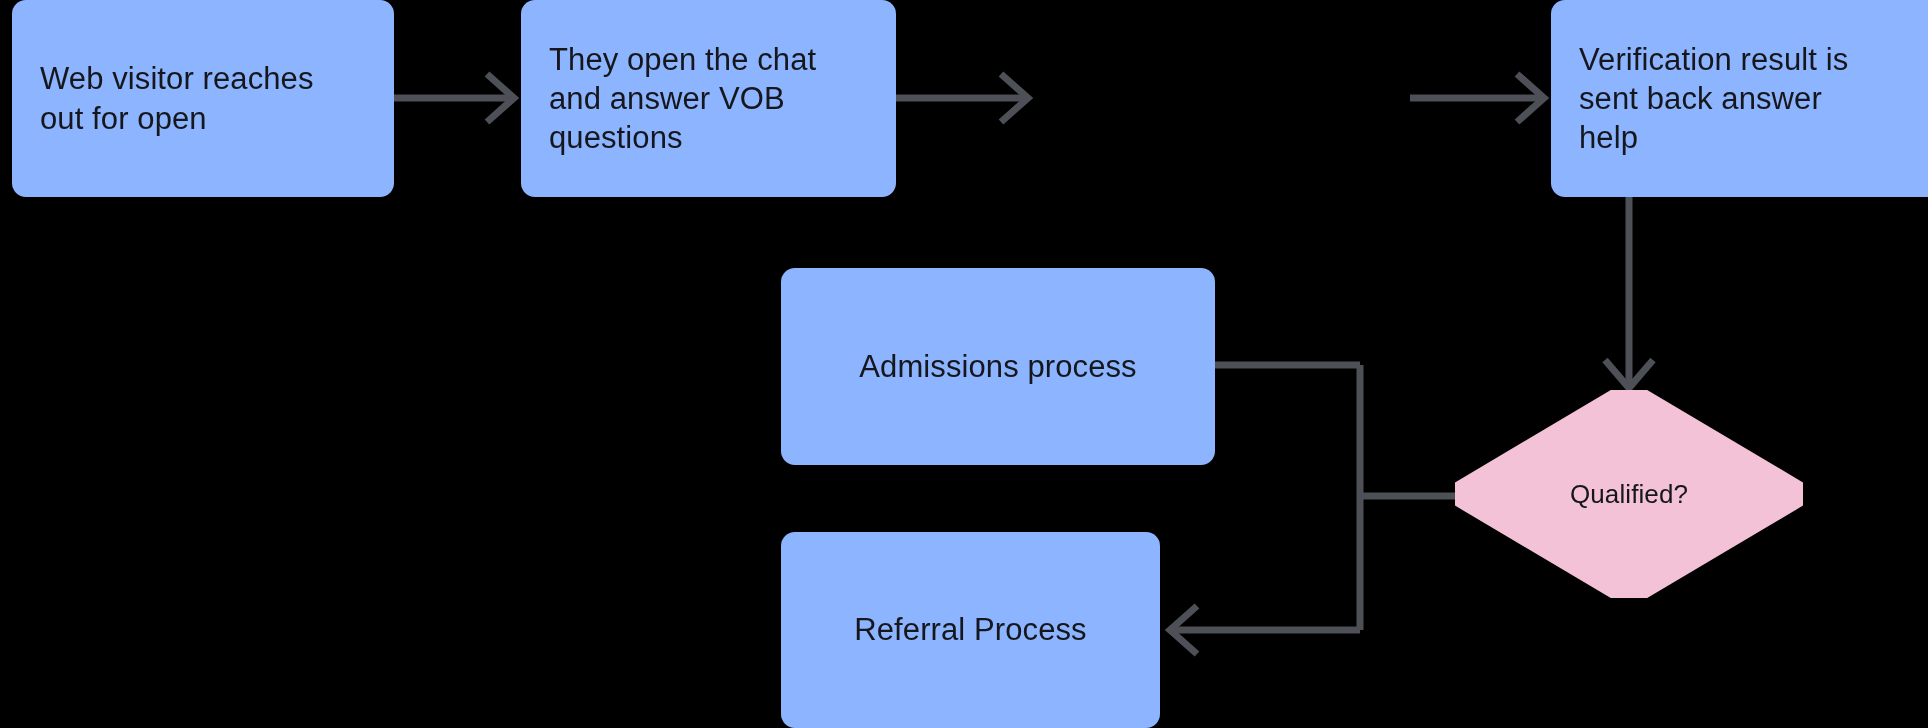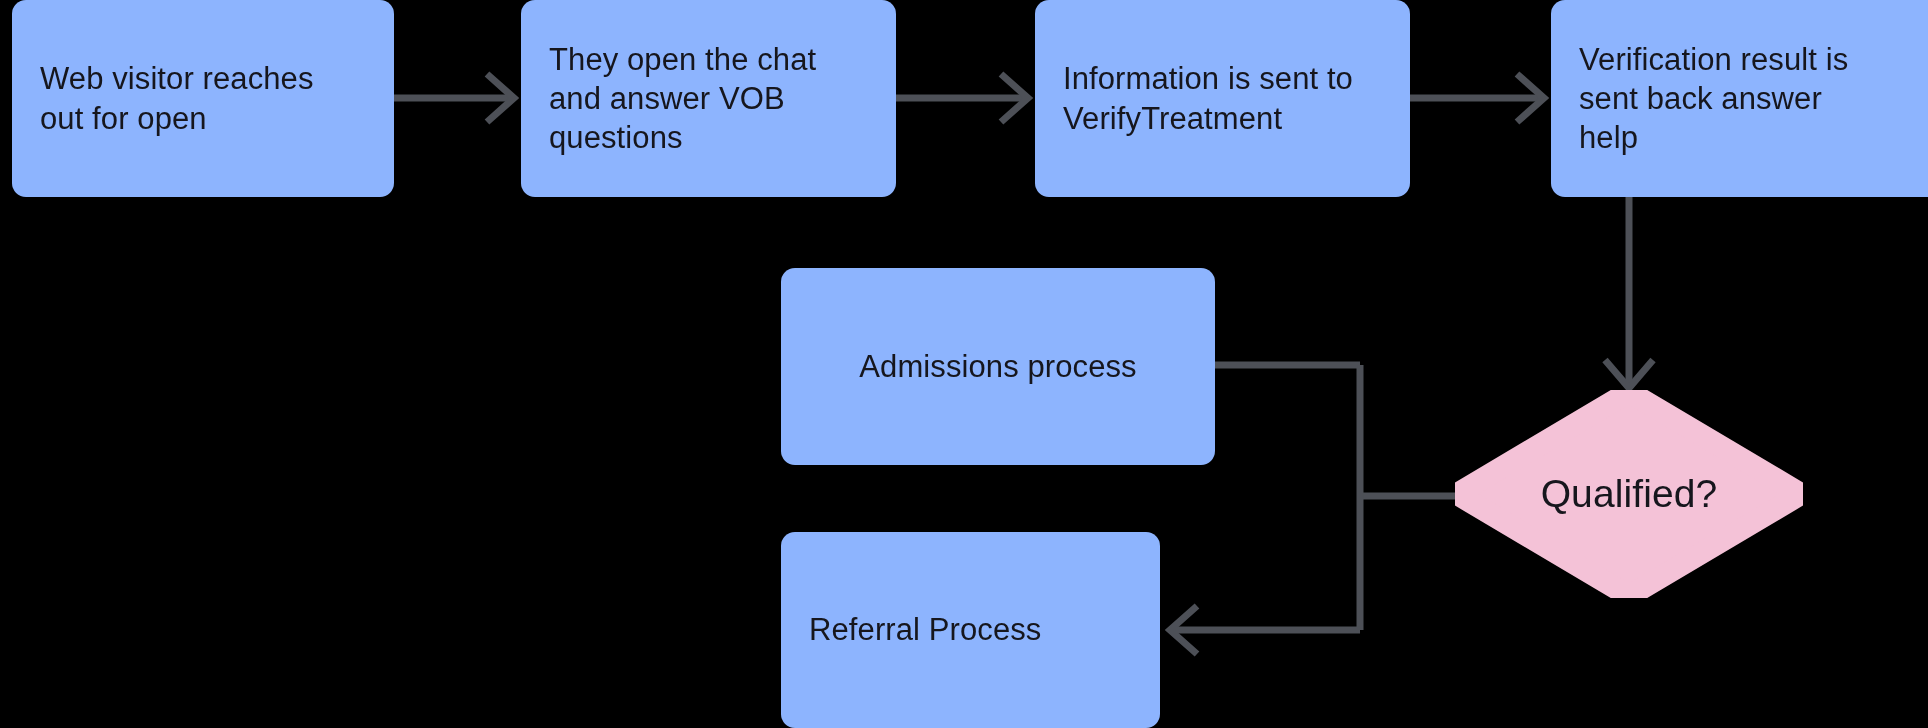--- a/index.html
+++ b/index.html
@@ -24,21 +24,21 @@
     padding:0 28px;
     font-size:31px;
     line-height:1.26;
   }
   .process.multiline{align-items:center;}
   .process .txt{display:block;width:100%;}
 
   .decision{
     background:transparent;
     justify-content:flex-end;
-    font-size:39px;
+    font-size:26px;
   }
   .decision .diamondshape{
     position:absolute;left:0;top:0;width:100%;height:100%;
   }
   .decision .txt{
     position:relative;z-index:2;
     width:100%;text-align:center;
   }
 
   svg.edges{
@@ -95,26 +95,20 @@
   </div>
 
   <div class="node process multiline" style="left:521px;top:0px;width:375px;height:197px;">
     <span class="txt">
       <span>They open the chat</span><br>
       <span>and answer VOB</span><br>
       <span>questions</span>
     </span>
   </div>
 
-  <div class="node process multiline" style="left:1035px;top:0px;width:375px;height:197px;">
-    <span class="txt">
-      <span>Information is sent to</span><br>
-      <span>VerifyTreatment</span>
-    </span>
-  </div>
 
   <div class="node process multiline" style="left:1551px;top:0px;width:402px;height:197px;">
     <span class="txt">
       <span>Verification result is</span><br>
       <span>sent back answer</span><br>
       <span>help</span>
     </span>
   </div>
 
   <div class="node decision" style="left:1455px;top:390px;width:348px;height:208px;">
@@ -122,16 +116,16 @@
       <path d="M174 2 L346 104 L174 206 L2 104 Z" fill="#f4c2d7" stroke="#f4c2d7" stroke-width="22" stroke-linejoin="round"></path>
     </svg>
     <span class="txt">Qualified?</span>
   </div>
 
   <div class="node process" style="left:781px;top:268px;width:434px;height:197px;justify-content:center;">
     <span class="txt" style="text-align:center;">Admissions process</span>
   </div>
 
   <div class="node process" style="left:781px;top:532px;width:379px;height:196px;justify-content:center;">
-    <span class="txt" style="text-align:left;">Referral Process</span>
+    <span class="txt" style="text-align:center;">Referral Process</span>
   </div>
 
 </div>
 
 </body></html>

